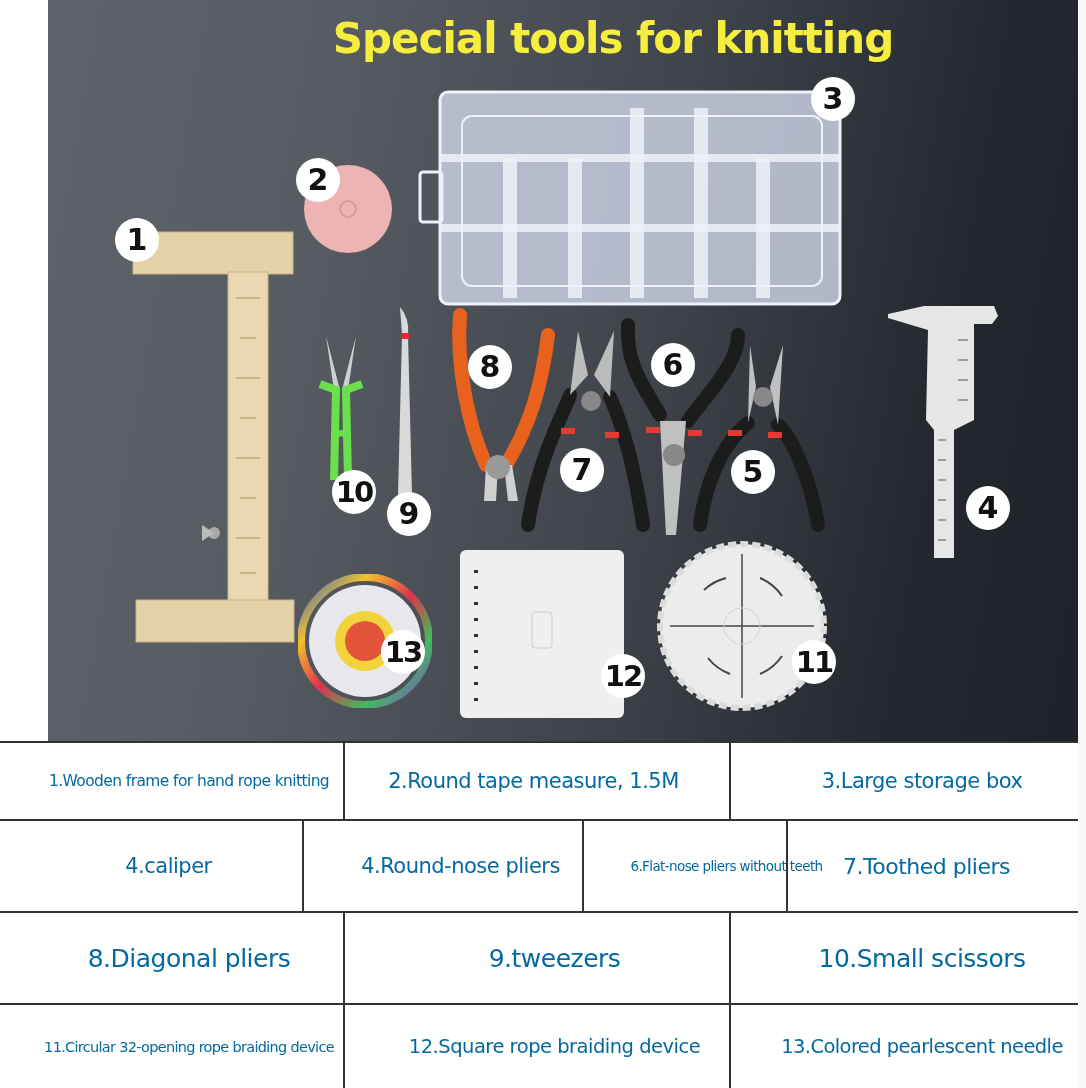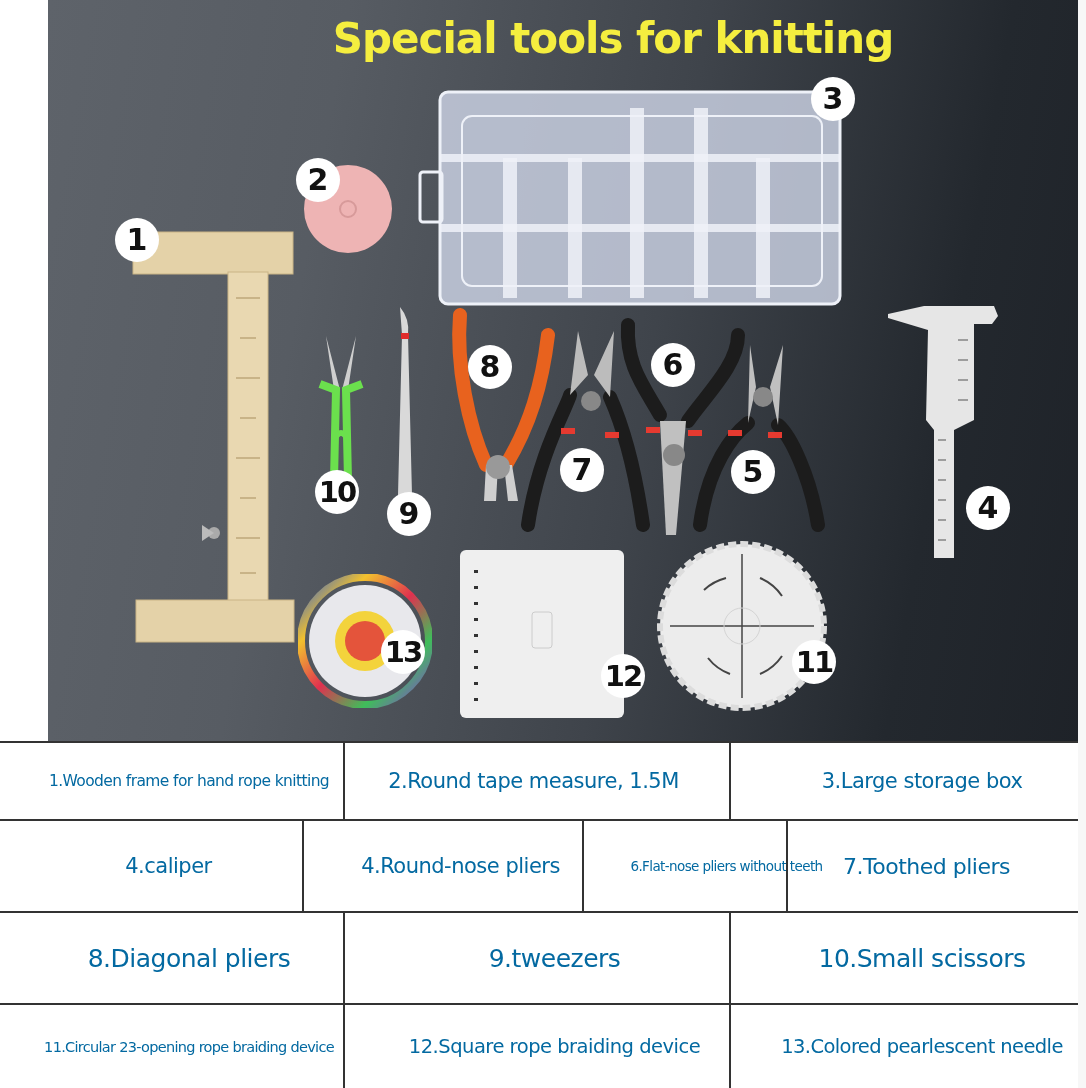--- a/index.html
+++ b/index.html
@@ -117,21 +117,21 @@
   <div class="badge" style="left:420px;top:345px">8</div>
   <div class="badge" style="left:603px;top:343px">6</div>
   <div class="badge" style="left:512px;top:448px">7</div>
   <div class="badge" style="left:683px;top:450px">5</div>
 
   <svg class="abs" style="left:268px;top:330px" width="52" height="160">
     <path d="M10 6 L18 60 L24 60 Z M40 6 L32 60 L26 60 Z" fill="#cfcfcf"></path>
     <path d="M4 54 L20 60 L18 150 M46 54 L30 60 L32 150" stroke="#6be04d" stroke-width="8" fill="none"></path>
     <path d="M18 110 Q25 96 32 110" stroke="#6be04d" stroke-width="6" fill="none"></path>
   </svg>
-  <div class="badge two" style="left:267px;top:470px">10</div>
+  <div class="badge two" style="left:284px;top:470px">10</div>
 
   <svg class="abs" style="left:340px;top:305px" width="34" height="200">
     <path d="M12 2 Q22 14 20 30 L24 190 L10 190 L14 30 Z" fill="#d9d9d9"></path>
     <rect x="13" y="28" width="8" height="6" fill="#e02c2c"></rect>
   </svg>
   <div class="badge" style="left:339px;top:492px">9</div>
 
   <svg class="abs" style="left:250px;top:574px" width="134" height="134">
     <circle cx="67" cy="67" r="64" fill="none" stroke="url(#pg)" stroke-width="8"></circle>
     <defs>
@@ -192,17 +192,17 @@
     <div class="cell bl" style="left:302px;width:280px;font-size:21px;letter-spacing:-0.5px">4.Round-nose pliers</div>
     <div class="cell bl" style="left:582px;width:252px;font-size:13.5px;letter-spacing:-0.6px">6.Flat-nose pliers without teeth</div>
     <div class="cell bl" style="left:786px;width:244px;font-size:22px;letter-spacing:-0.5px">7.Toothed pliers</div>
   </div>
   <div class="row" style="top:172px;height:92px">
     <div class="cell" style="left:0;width:343px;font-size:25px;letter-spacing:-0.5px">8.Diagonal pliers</div>
     <div class="cell bl" style="left:343px;width:386px;font-size:25px;letter-spacing:-0.5px">9.tweezers</div>
     <div class="cell bl" style="left:729px;width:349px;font-size:25px;letter-spacing:-0.5px">10.Small scissors</div>
   </div>
   <div class="row" style="top:264px;height:83px;border-bottom:none">
-    <div class="cell" style="left:0;width:343px;font-size:14.5px;letter-spacing:-0.7px">11.Circular 23-opening rope braiding device</div>
+    <div class="cell" style="left:0;width:343px;font-size:14.5px;letter-spacing:-0.7px">11.Circular 32-opening rope braiding device</div>
     <div class="cell bl" style="left:343px;width:386px;font-size:19.5px;letter-spacing:-0.5px">12.Square rope braiding device</div>
     <div class="cell bl" style="left:729px;width:349px;font-size:19.5px;letter-spacing:-0.6px">13.Colored pearlescent needle</div>
   </div>
 </div>
 
 </body></html>

